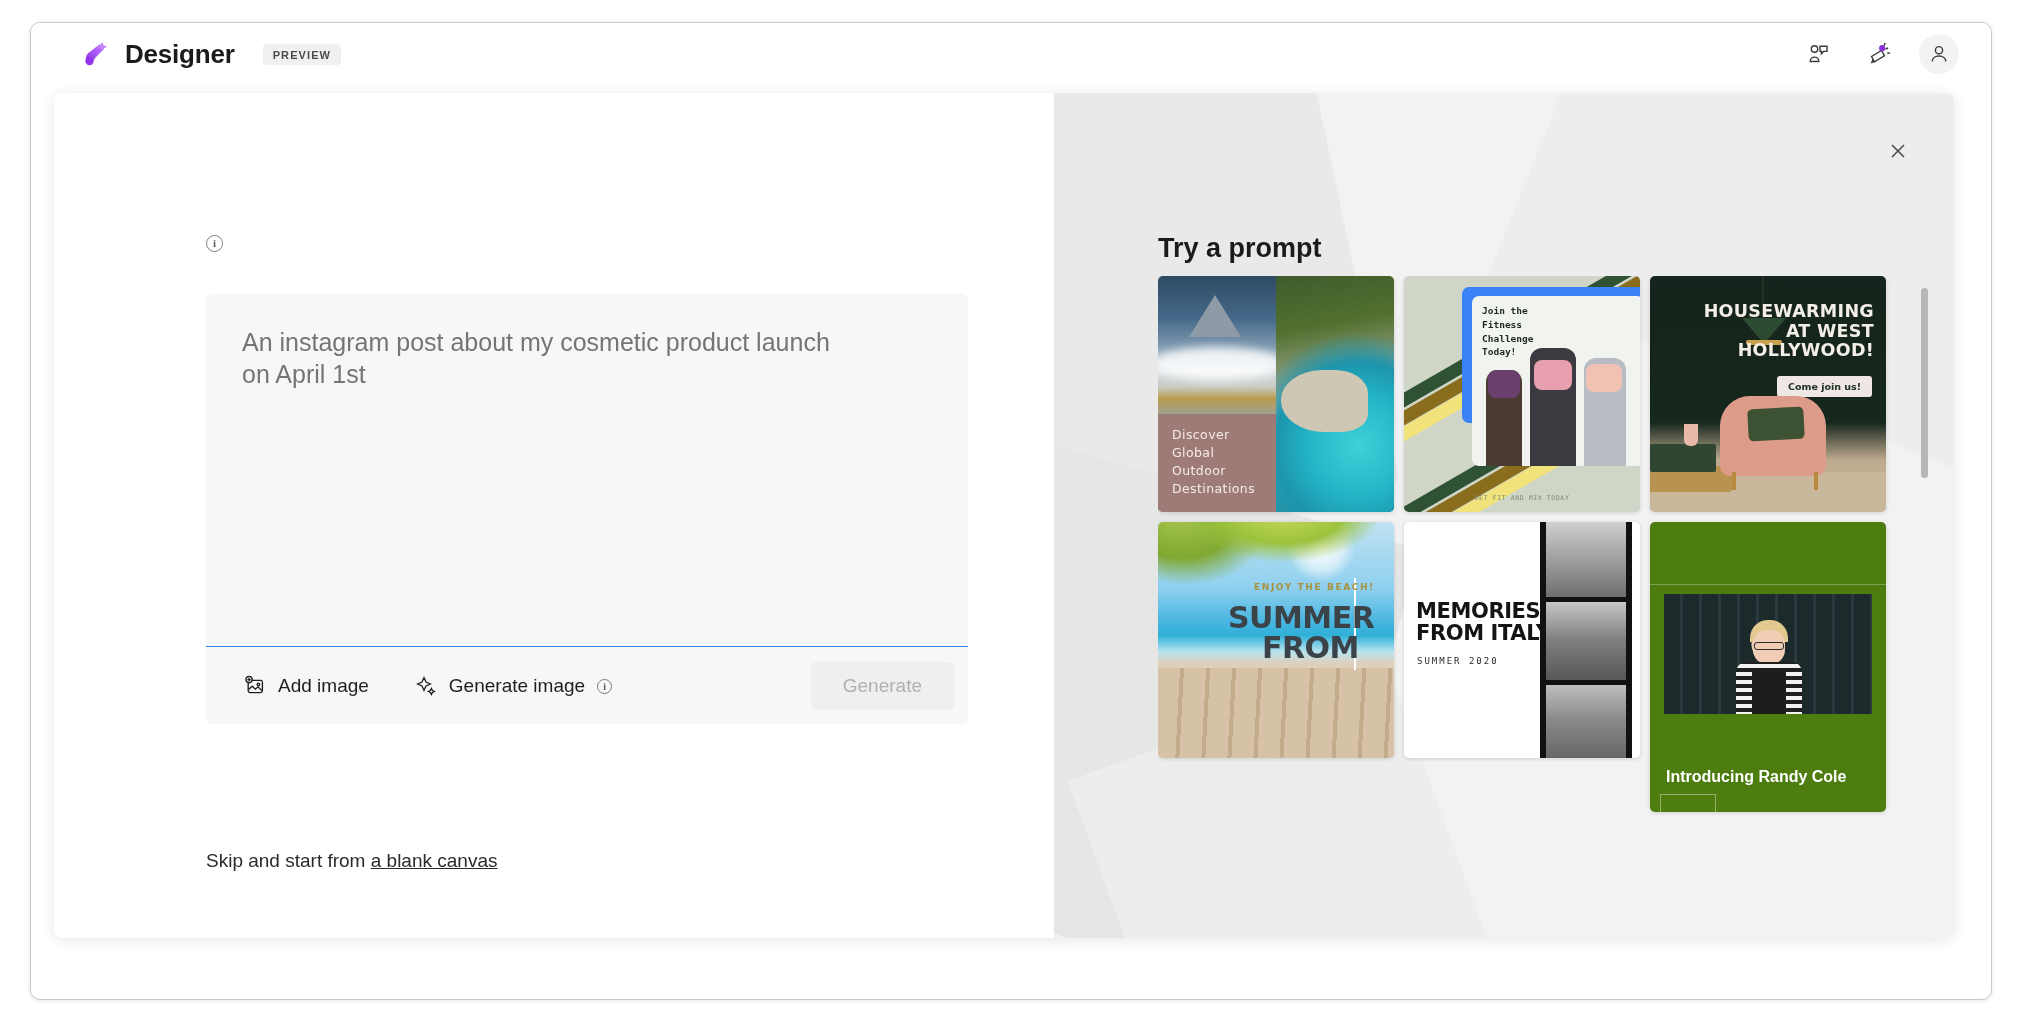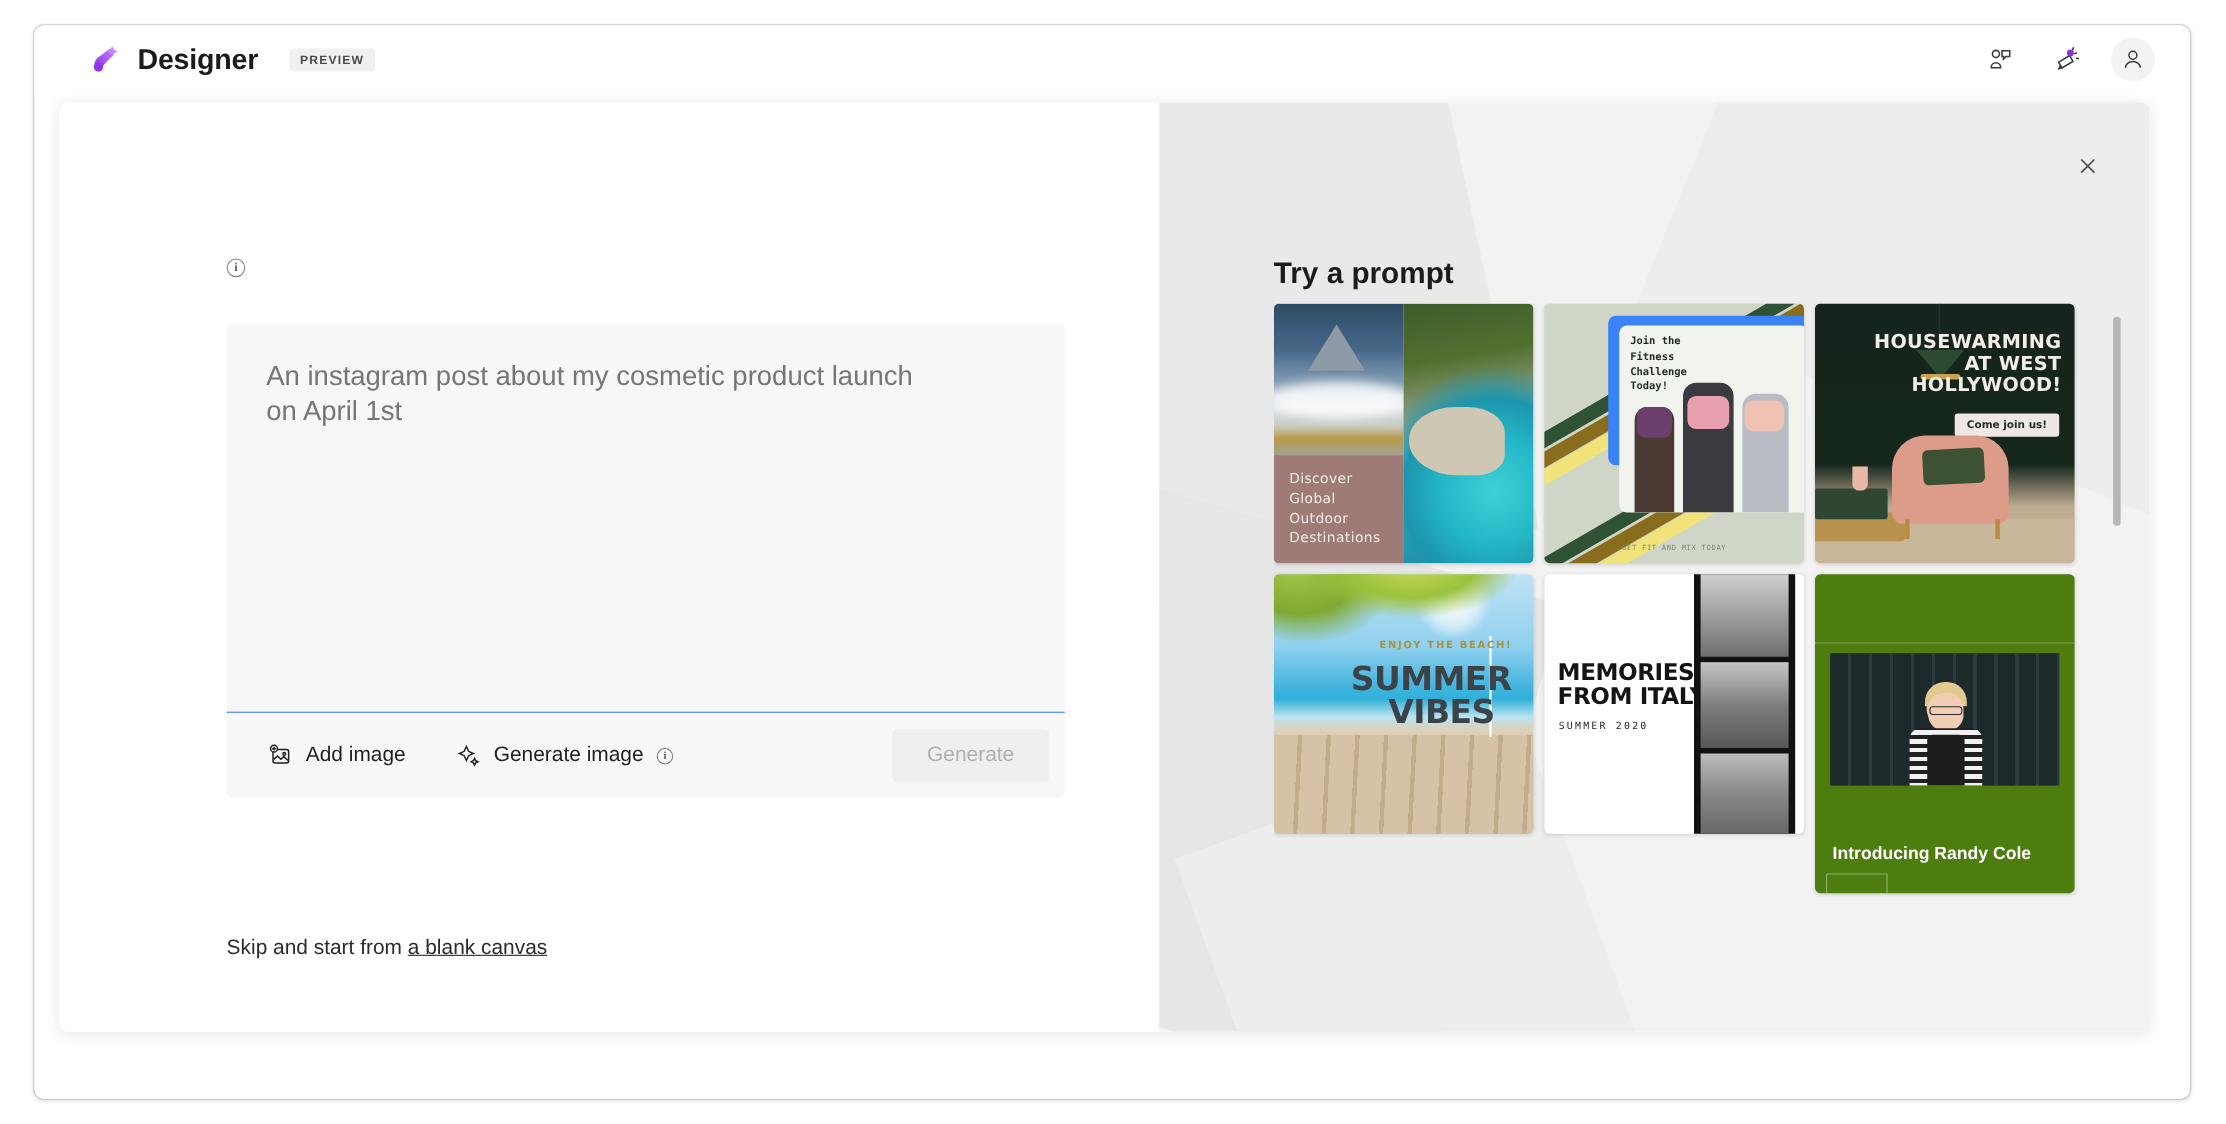--- a/index.html
+++ b/index.html
@@ -610,21 +610,21 @@
             </div>
 
             <div class="card c4">
               <div class="c4-sun"></div>
               <div class="c4-palm"></div>
               <div class="c4-palm2"></div>
               <div class="c4-deck"></div>
               <div class="c4-bar"></div>
               <div class="c4-eyebrow">ENJOY THE BEACH!</div>
               <div class="c4-t1">SUMMER</div>
-              <div class="c4-t2">VIBES</div>
+              <div class="c4-t2">FROM</div>
             </div>
 
             <div class="card c5">
               <div class="c5-t" style="white-space:pre-line;">MEMORIES
 FROM ITALY</div>
               <div class="c5-s">SUMMER 2020</div>
               <div class="c5-strip">
                 <div class="c5-ph p1"></div>
                 <div class="c5-ph p2"></div>
                 <div class="c5-ph p3"></div>

